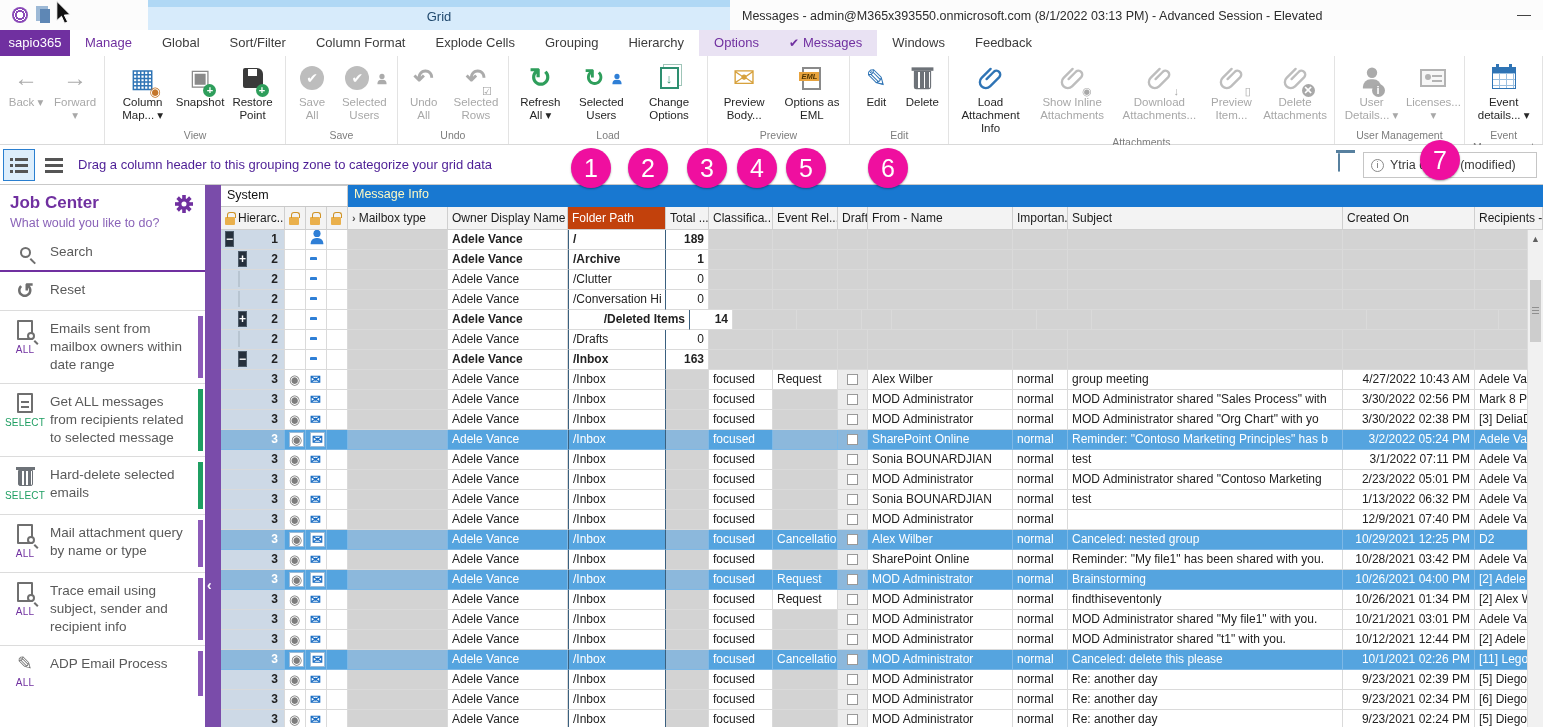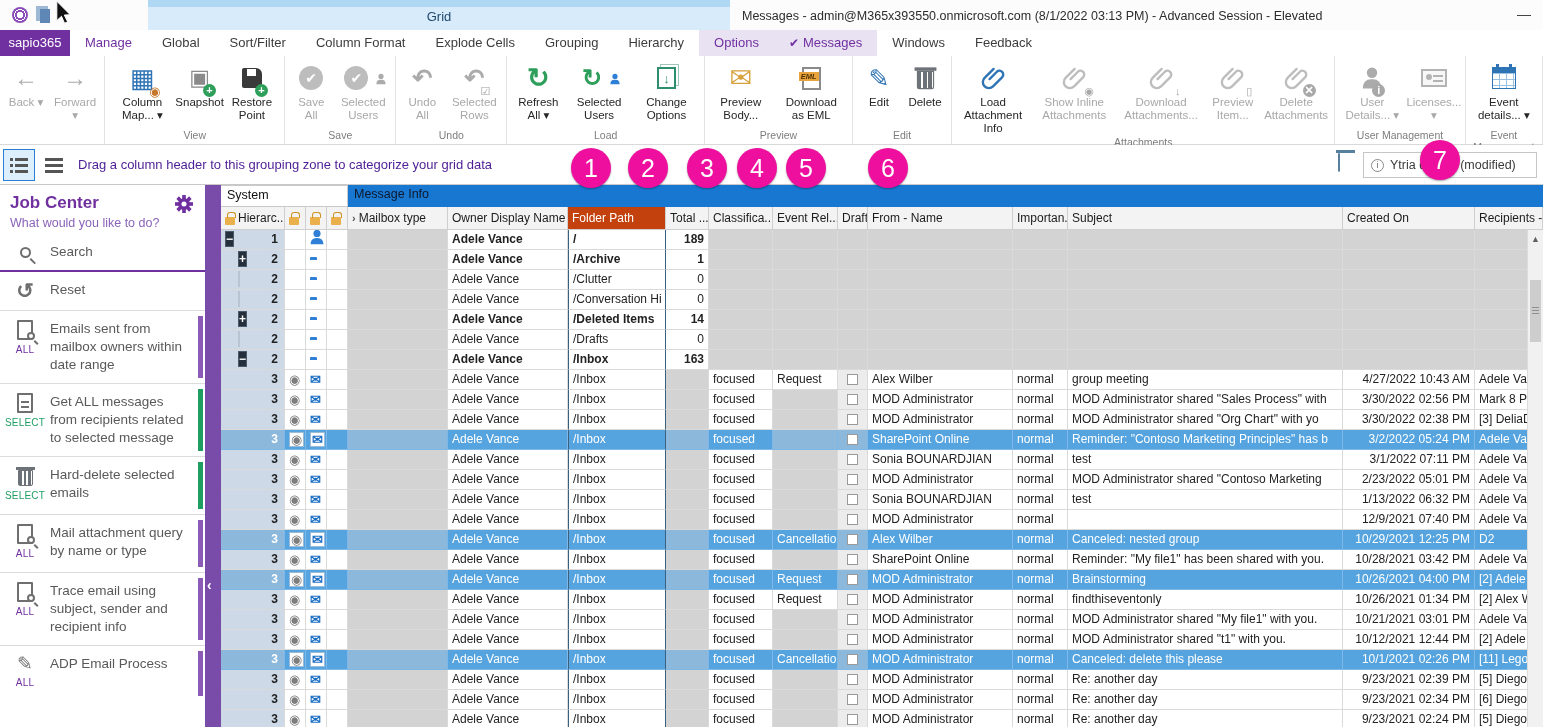--- a/index.html
+++ b/index.html
@@ -111,21 +111,21 @@
   .docico .dmag { position:absolute; right:-4px; bottom:-2px; width:8px; height:8px; border:2px solid #6f6f6f; border-radius:50%; background:#fff; }
   .docico .dmag::after { content:''; position:absolute; left:6px; top:6px; width:5px; height:2px; background:#6f6f6f; transform:rotate(45deg); transform-origin:0 0; }
   .penico { font-size:19px; color:#6f6f6f; }
   .resetico { font-size:21px; font-weight:bold; color:#6f6f6f; line-height:20px; }
   .strip { position:absolute; left:205px; top:185px; width:16px; height:542px; background:#7a4caa; }
   .strip .collapse { position:absolute; left:2px; top:392px; color:#fff; font-size:14px; font-weight:bold; }
   
   .grid { position:absolute; left:221px; top:185px; width:1322px; height:542px; background:#fff; overflow:hidden; }
   .bandrow { display:flex; height:22px; font-size:12.5px; }
   .band-sys { width:127px; background:#fff; color:#111; border:1px solid #c9c9c9; border-left:none; padding:2px 0 0 6px; }
-  .band-msg { flex:1; background:#1878d1; color:#0f172a; padding:2px 0 0 6px; }
+  .band-msg { flex:1; background:#1878d1; color:#fef9c3; padding:2px 0 0 6px; }
   .hdrrow { display:flex; height:23px; background:#f3f3f3; font-size:12px; color:#1c1c1c; }
   .hc { border-right:1px solid #cfcfcf; border-bottom:1px solid #cfcfcf; padding:0 4px; display:flex;
     align-items:center; gap:3px; white-space:nowrap; overflow:hidden; flex:none; }
   .hc.selcol { background:#c2410c; color:#fff; }
   .hc .harr { color:#555; font-weight:bold; font-size:11px; }
   .lock { width:10px; height:8px; background:#eab04c; border-radius:1px; position:relative; margin-top:5px; flex:none; }
   .lock::before { content:''; position:absolute; top:-5px; left:1.5px; width:7px; height:5px;
     border:1.5px solid #cf9327; border-bottom:none; border-radius:3px 3px 0 0; }
   .rows { position:relative; }
   .row { display:flex; height:20px; font-size:12px; }
@@ -308,21 +308,21 @@
             <span style="font-size:27px;color:#d7a13c;line-height:27px">✉</span>
           </span>
           <span>Preview Body...</span>
         </div>
         <div class="rbtn">
           <span class="ric">
             <span class="page">
               <i class="emltag">EML</i>
             </span>
           </span>
-          <span>Download as EML</span>
+          <span>Options as EML</span>
         </div>
       </div>
       <div class="rgl">Preview</div>
     </div>
     <div class="rgroup">
       <div class="rbtns">
         <div class="rbtn">
           <span class="ric">
             <span style="font-size:25px;color:#2f74b5;line-height:25px">✎</span>
           </span>
@@ -711,21 +711,21 @@
         </div>
         <div class="c" style="width: 21px;"></div>
         <div class="c" style="width: 21px;">
           <span><span class="folderico"></span></span>
         </div>
         <div class="c" style="width: 21px;"></div>
         <div class="c gray" style="width: 100px;"></div>
         <div class="c bold" style="width: 120px;">
           <span>Adele Vance</span>
         </div>
-        <div class="c path bold" style="width: 98px;">
+        <div class="c path bold" style="width: 122px; justify-content: flex-end;">
           <span>/Deleted Items</span>
         </div>
         <div class="c right bold" style="width: 43px;">
           <span>14</span>
         </div>
         <div class="c gray" style="width: 64px;"></div>
         <div class="c gray" style="width: 65px;"></div>
         <div class="c gray" style="width: 30px;"></div>
         <div class="c gray" style="width: 145px;"></div>
         <div class="c gray" style="width: 55px;"></div>

